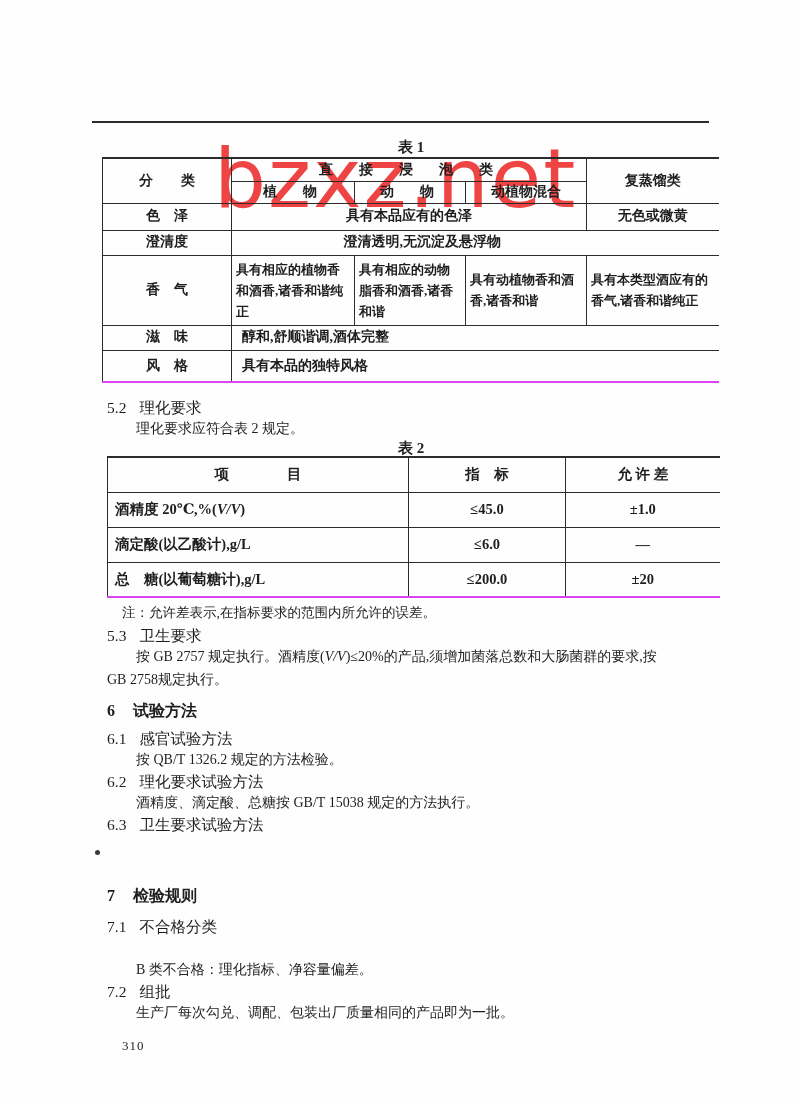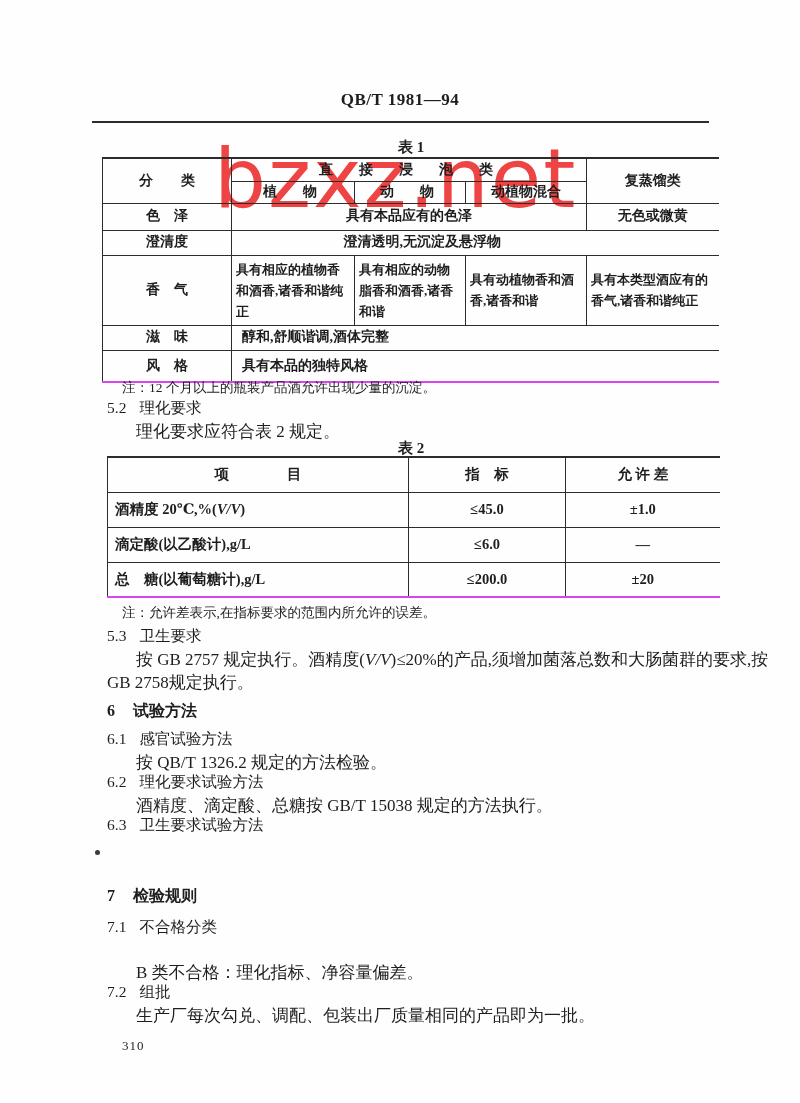--- a/index.html
+++ b/index.html
@@ -36,33 +36,32 @@
   .t2 { top:456px; left:107px; width:612px; }
   .t2 td { font-size:14.5px; font-weight:600; text-align:center; padding:0 6px; }
   .t2 td.item { text-align:left; padding-left:7px; }
   .t2 tr.rH td { height:35px; } .t2 tr.rr td { height:35px; }
 
   .note { font-size:13.5px; white-space:nowrap; }
   .sec  { font-size:15.5px; white-space:nowrap; }
   .sec .no { margin-right:13px; }
   .hmain { font-size:16px; font-weight:bold; white-space:nowrap; }
   .hmain .no { margin-right:18px; }
-  .para { font-size:17px; white-space:nowrap; }
+  .para { font-size:14px; white-space:nowrap; }
   .pagenum { font-size:13px; letter-spacing:1px; }
   .dot { width:5px; height:5px; border-radius:50%; background:#3a3a3a; }
   i.vv { font-style:italic; }
 </style>
 </head>
 <body>
 
 <div class="page">
 
   <div class="watermark">bzxz.net</div>
 
-  <div class="abs doc-code">QB/T 1981—94</div>
   <div class="abs rule"></div>
 
   <div class="abs tcap" style="top:138px">表 1</div>
 
   <table class="t1">
     <colgroup>
       <col style="width:129px">
         <col style="width:123px">
         <col style="width:111px">
         <col style="width:121px">
@@ -99,21 +98,20 @@
       <td>滋　味</td>
       <td colspan="4" class="no-r leftcell">醇和,舒顺谐调,酒体完整</td>
     </tr>
     <tr class="rG">
       <td>风　格</td>
       <td colspan="4" class="no-r leftcell">具有本品的独特风格</td>
     </tr>
   </tbody>
     </table>
 
-  <div class="abs note" style="top:379px;left:122px">注：12 个月以上的瓶装产品酒允许出现少量的沉淀。</div>
 
   <div class="abs sec" style="top:398px;left:107px">
     <span class="no">5.2</span><span>理化要求</span>
   </div>
   <div class="abs para" style="top:420px;left:136px">理化要求应符合表 2 规定。</div>
 
   <div class="abs tcap" style="top:439px">表 2</div>
 
   <table class="t2">
     <colgroup>

